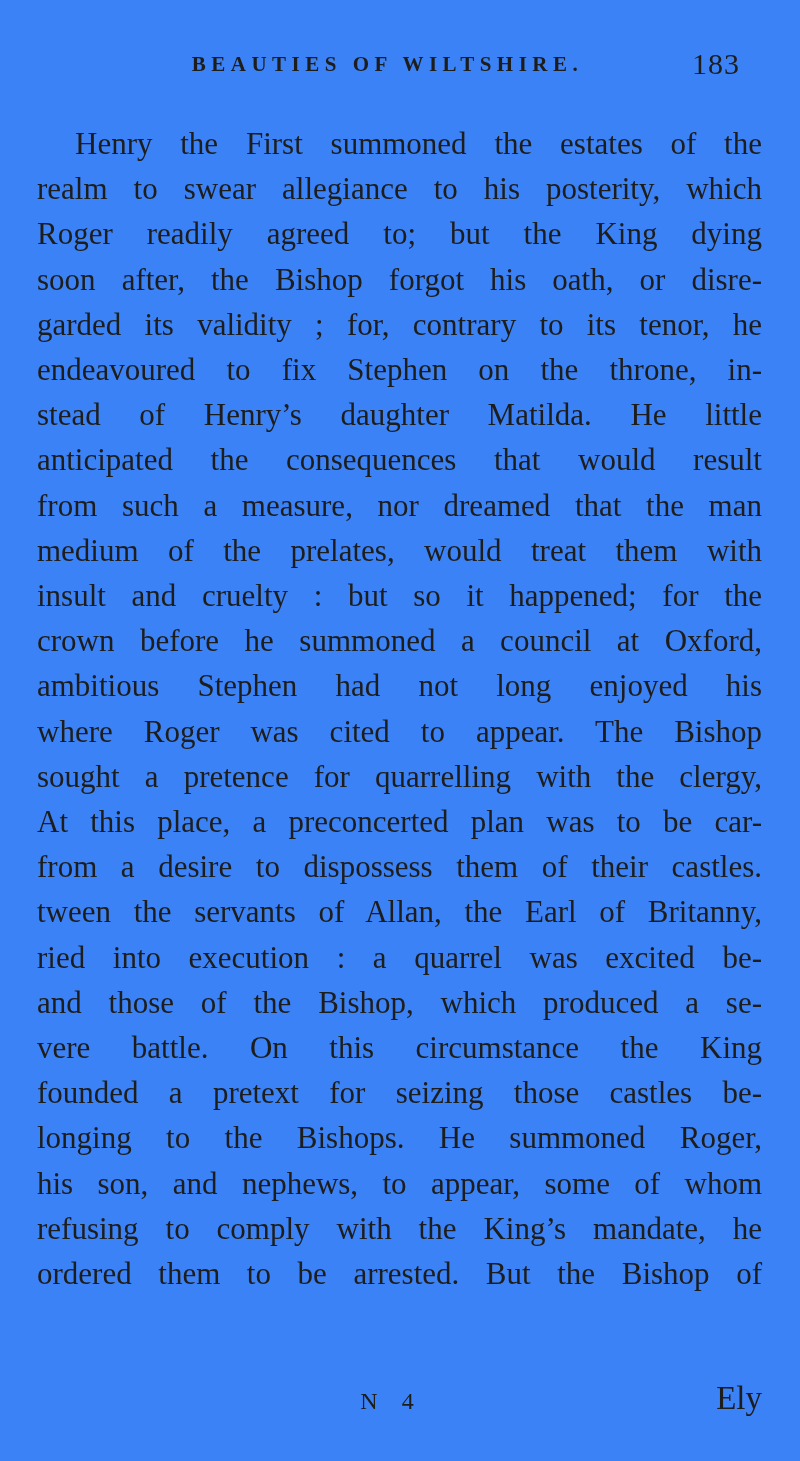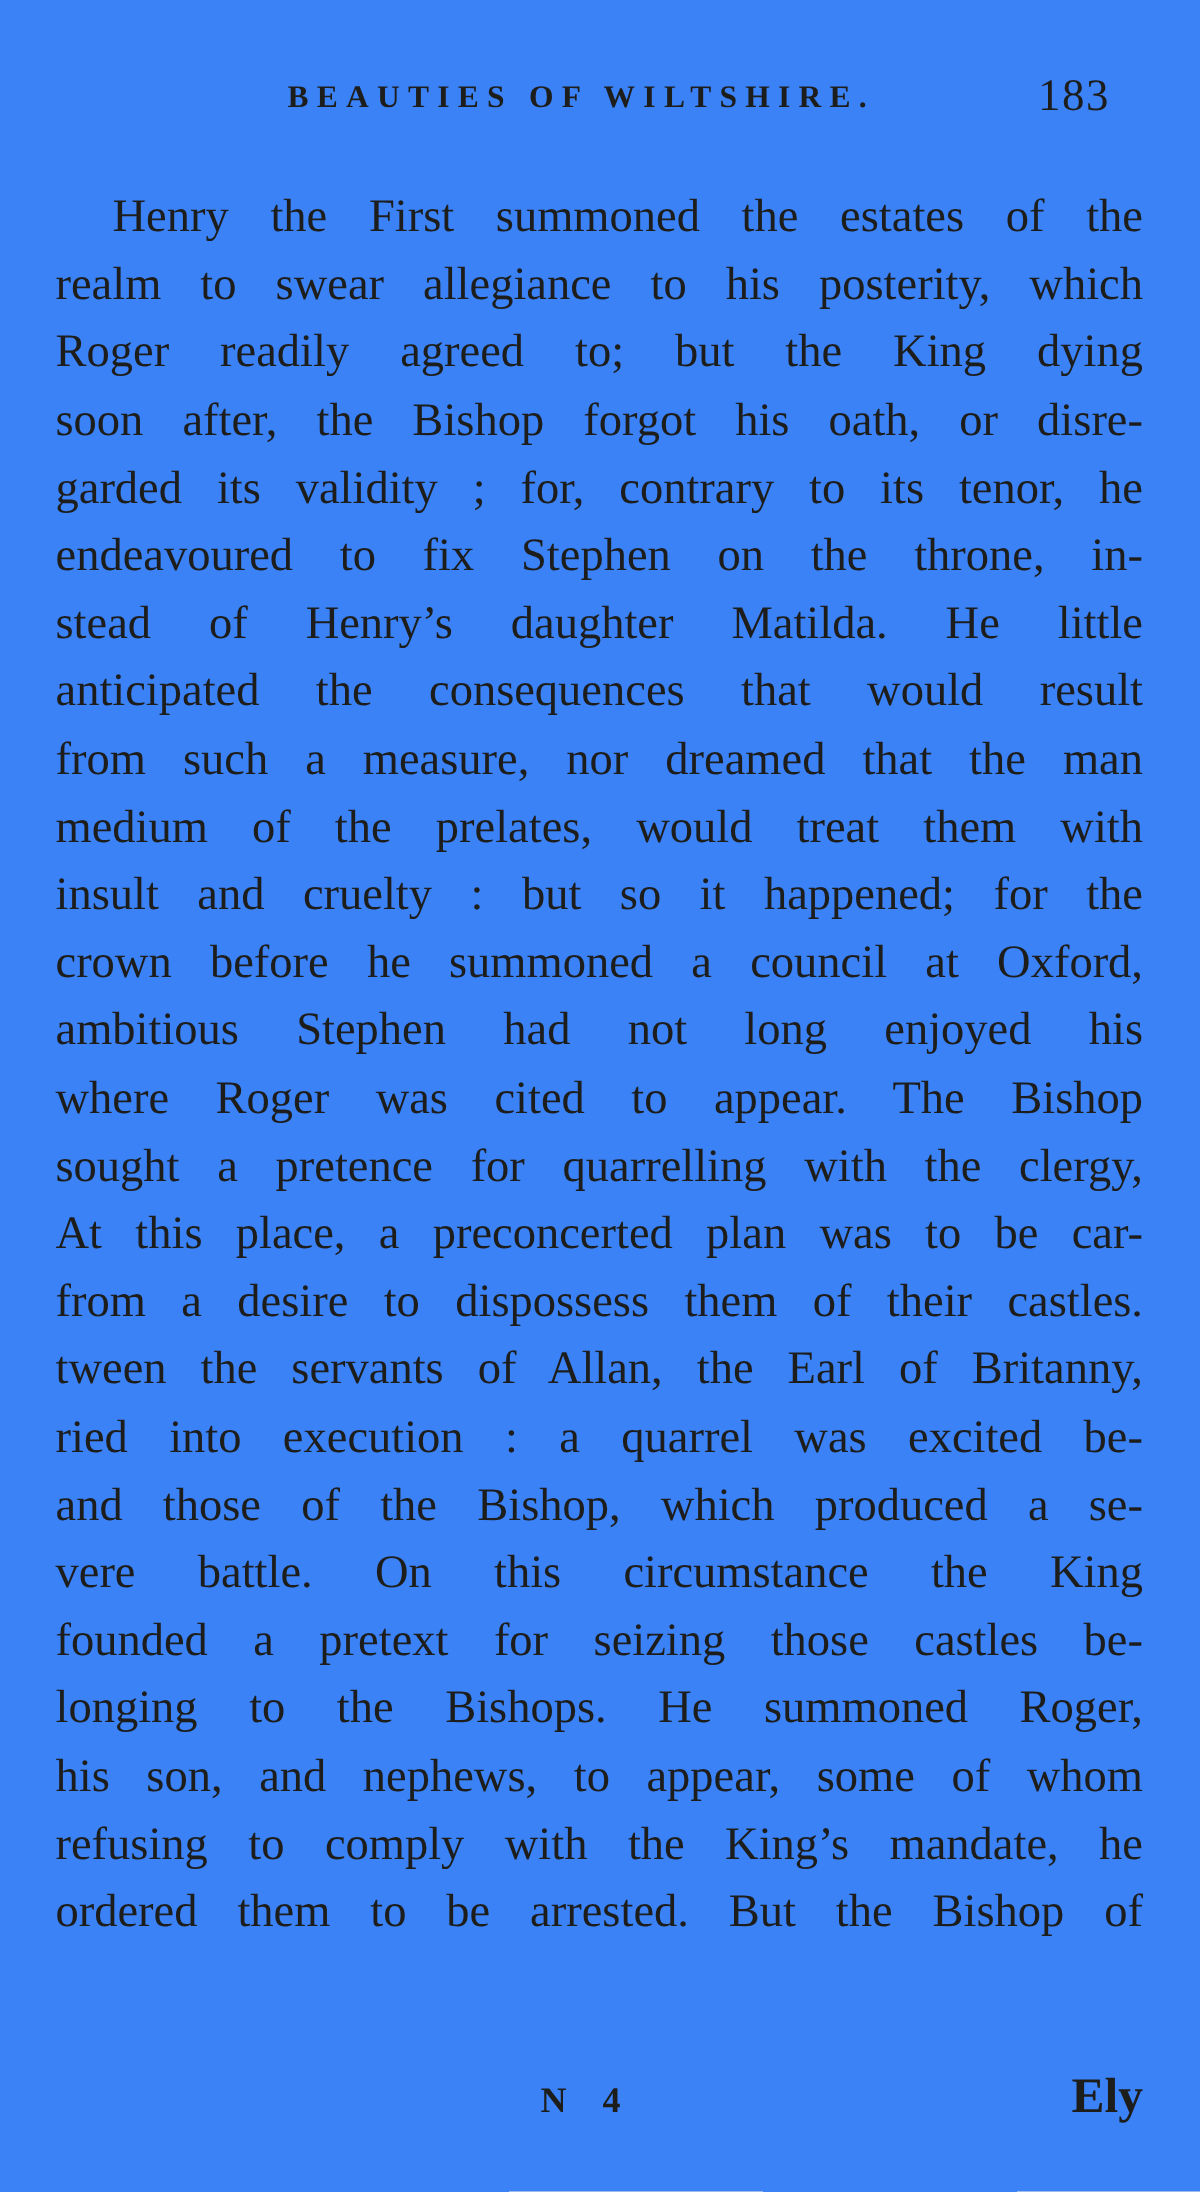--- a/index.html
+++ b/index.html
@@ -64,21 +64,20 @@
   .body-text .line.first {
     text-indent: 38px;
   }
   
   .page-footer {
     position: absolute;
     top: 1376px;
     left: 37px;
     width: 725px;
     height: 60px;
-    font-weight: bold;
   }
   .signature-mark {
     position: absolute;
     left: 0;
     right: 0;
     top: 12px;
     text-align: center;
     transform: translateX(-12px);
     font-size: 24px;
     word-spacing: 16px;

